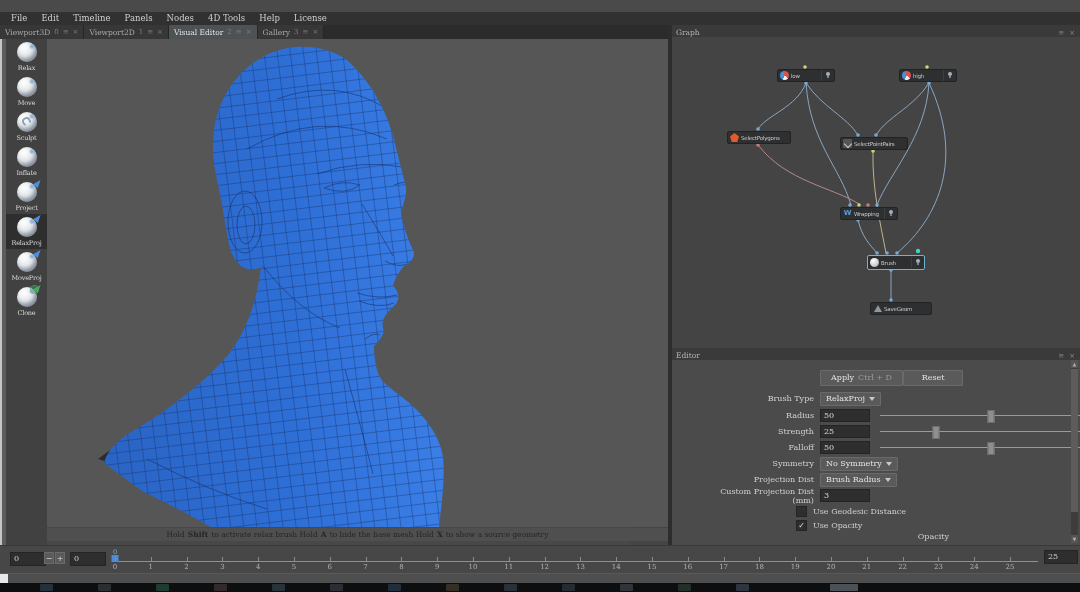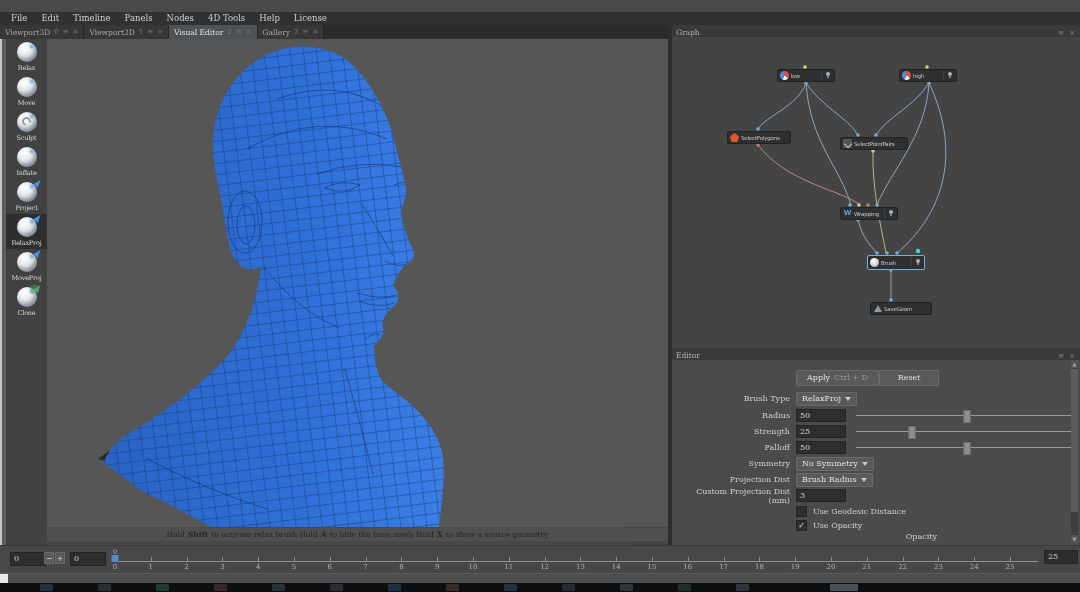--- a/index.html
+++ b/index.html
@@ -102,21 +102,21 @@
   .nicon-save::after{content:"";display:block;width:0;height:0;margin:1px auto;
         border-left:4px solid transparent;border-right:4px solid transparent;border-bottom:7px solid #8f969c;}
   .nlamp{width:12px;height:11px;border-left:1px solid #3c3e40;flex:none;position:relative;}
   .nlamp::before{content:"";position:absolute;left:4px;top:2px;width:4px;height:4px;border-radius:50%;background:#aab0b5;}
   .nlamp::after{content:"";position:absolute;left:5px;top:6px;width:2px;height:2px;background:#7c8287;}
 
   
   .editorpanel{position:absolute;left:672px;top:323px;width:408px;height:197px;background:#4b4b4b;}
   .econtent{position:absolute;left:16px;top:11px;width:396px;height:186px;}
   .erow{position:absolute;left:0;width:100%;height:13px;display:flex;align-items:center;}
-  .elabel{display:inline-block;width:102px;text-align:right;font-size:8px;color:#cfcfcf;flex:none;}
+  .elabel{display:inline-block;width:102px;text-align:right;font-size:8px;color:#cfcfcf;flex:none;margin-left:24px;}
   .ectrls{display:flex;align-items:center;margin-left:6px;flex:1;}
   .ebtn{height:14px;background:#5a5a5a;border:1px solid #6a6a6a;border-radius:1px;color:#e2e2e2;
         font-size:8px;display:inline-flex;align-items:center;justify-content:center;padding:0 10px;}
   .ebtn .shortcut{color:#9a9a9a;margin-left:4px;}
   .einput{width:42px;height:11px;background:#2e2e2e;border:1px solid #242424;color:#d8d8d8;
         font-size:8px;padding:0 3px;line-height:11px;flex:none;}
   .edrop{height:12px;background:#5a5a5a;border:1px solid #6a6a6a;border-radius:1px;color:#e2e2e2;
         font-size:8px;display:inline-flex;align-items:center;padding:0 5px;gap:4px;}
   .darrow{width:0;height:0;border-left:3px solid transparent;border-right:3px solid transparent;
         border-top:4px solid #c9c9c9;}

